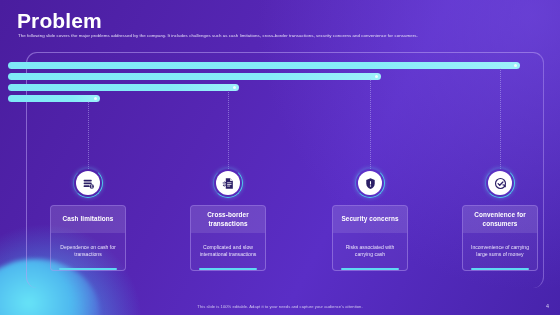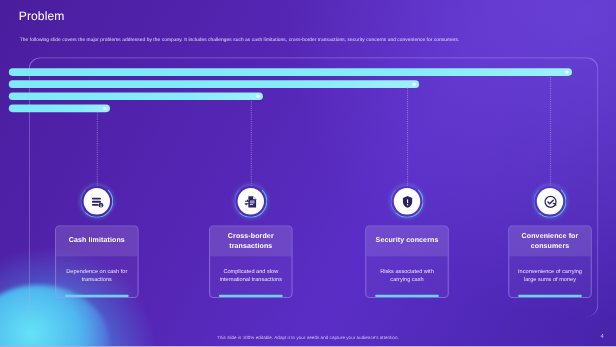--- a/index.html
+++ b/index.html
@@ -21,21 +21,21 @@
   .glow-bl {
     position: absolute; left: -30px; bottom: -54px;
     width: 130px; height: 110px;
     border-radius: 50%;
     background: radial-gradient(ellipse at 45% 40%, #66e3f7 0%, #4fb9ef 42%, rgba(86,120,230,0.35) 72%, rgba(86,120,230,0) 100%);
     filter: blur(2px);
   }
   
   .title {
     position: absolute; left: 17px; top: 9px;
-    font-size: 11px; font-weight: normal; color: #ffffff;
+    font-size: 21px; font-weight: bold; color: #ffffff;
     letter-spacing: 0.1px;
   }
   .subtitle {
     position: absolute; left: 18px; top: 33px; right: 18px;
     font-size: 4.4px; color: #e3dcf7; line-height: 1.25;
     letter-spacing: 0.06px;
   }
   
   .panel {
     position: absolute; left: 26px; top: 52px;

